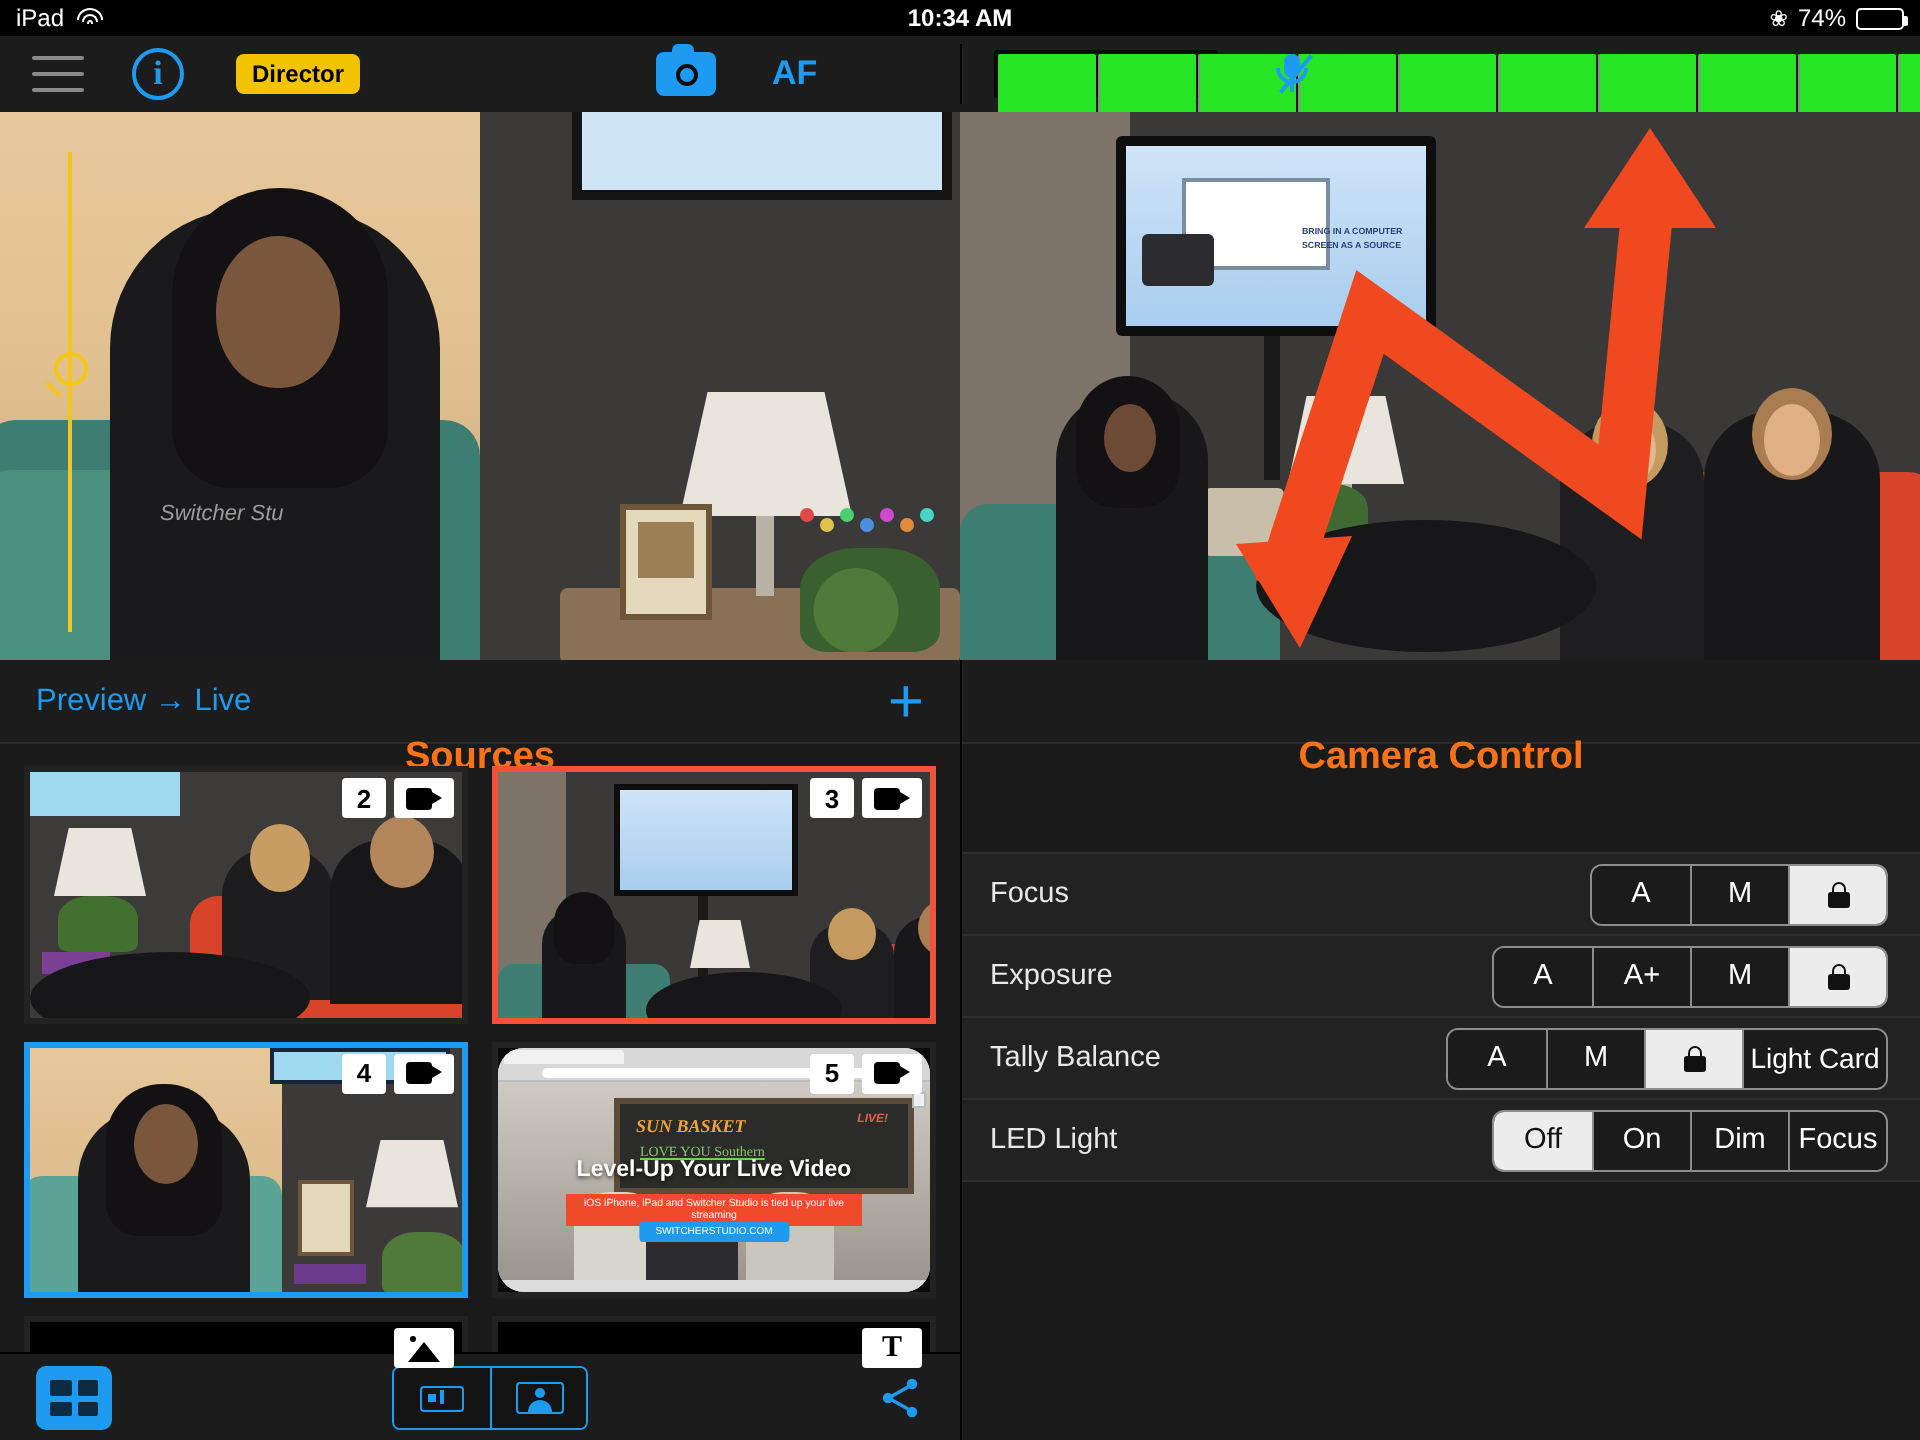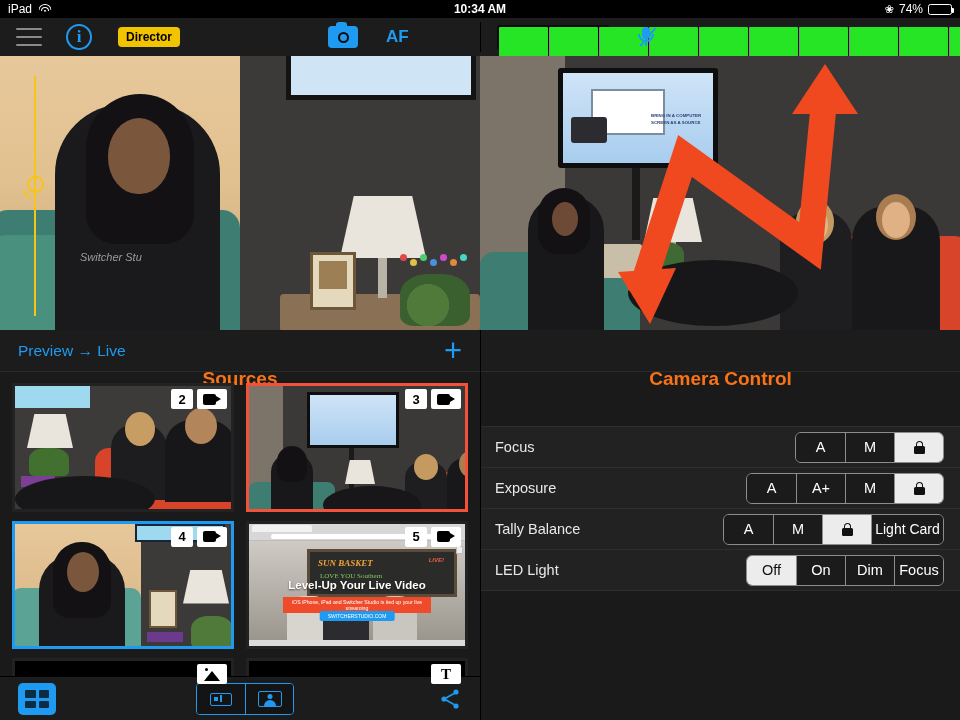--- a/index.html
+++ b/index.html
@@ -179,29 +179,29 @@
   .sc-s4 .tvstrip { position:absolute; left: 120px; top:0; width: 90px; height: 18px; background:#9fd9f0; border:2px solid #16263a;}
   .sc-s4 .sofa { position:absolute; left:-4px; bottom:0; width: 130px; height: 58px; background:#5ba394; border-radius: 10px 10px 0 0;}
   .sc-s4 .person { position:absolute; left: 24px; top: 30px; width: 86px; height: 98px; background:#1a1a1c; border-radius: 36px 36px 0 0;}
   .sc-s4 .hair { position:absolute; left: 38px; top: 18px; width: 58px; height: 76px; background:#131114; border-radius: 28px 28px 16px 16px;}
   .sc-s4 .face { position:absolute; left: 52px; top: 28px; width: 32px; height: 40px; background:#7a563d; border-radius: 50%;}
   .sc-s4 .lamp { position:absolute; left: 168px; top: 46px; width: 46px; height: 34px; background:#e9e5dc; clip-path: polygon(16% 0, 84% 0, 100% 100%, 0% 100%);}
   .sc-s4 .frame { position:absolute; left: 134px; top: 66px; width: 28px; height: 38px; background:#e5d9bd; border: 2px solid #6d5738;}
   .sc-s4 .plant { position:absolute; left: 176px; top: 92px; width: 42px; height: 32px; background:#4f7a3a; border-radius: 40% 40% 16% 16%;}
   .sc-s4 .tag { position:absolute; left: 132px; top: 108px; width: 36px; height: 10px; background:#6b3a8c;}
 
-  .sc-s5 { background:#e3e3e3;}
+  .sc-s5 { background:#e3e3e3;border-radius:13px;}
   .sc-s5 .chrome { position:absolute; left:0; top:0; right:0; height: 17px; background:#d7d7d7; border-bottom:1px solid #bdbdbd;}
   .sc-s5 .chrome .tabrow { position:absolute; left: 3px; top: 1px; width: 60px; height: 7px; background:#f1f1f1; border-radius:2px 2px 0 0;}
   .sc-s5 .chrome .url { position:absolute; left: 22px; top: 10px; right: 30px; height: 5px; background:#fff; border-radius:3px;}
   .sc-s5 .vid { position:absolute; left:0; top: 17px; right:0; bottom: 6px; background: linear-gradient(180deg,#cfcbc4,#9b968d); overflow:hidden;}
   .sc-s5 .board { position:absolute; left: 58px; top: 8px; right: 8px; height: 48px; background:#2b2b29; border:3px solid #5a4b3a;}
   .sc-s5 .board .sb { position:absolute; left: 8px; top: 6px; font-size: 9px; font-weight: 800; color:#f0a33a; font-family:"Liberation Serif", serif; font-style:italic;}
   .sc-s5 .board .live { position:absolute; right: 10px; top: 5px; font-size: 6px; font-weight:800; color:#e8604a; font-style:italic;}
-  .sc-s5 .board .g { position:absolute; left: 10px; top: 20px; font-size: 7px; color:#7fcb62; font-family:"Liberation Serif", serif;}
+  .sc-s5 .board .g { position:absolute; left: 10px; top: 20px; font-size: 7px; color:#7fcb62; font-family:"Liberation Serif", serif;text-decoration:underline;}
   .sc-s5 .ppl { position:absolute; left: 38px; bottom: 0; width: 130px; height: 48px;}
   .sc-s5 .ppl .a { position:absolute; left: 0; bottom:0; width: 44px; height: 44px; background:#d8d5cf; border-radius: 18px 18px 0 0;}
   .sc-s5 .ppl .b { position:absolute; left: 36px; bottom:0; width: 46px; height: 40px; background:#2c2c30; border-radius: 18px 18px 0 0;}
   .sc-s5 .ppl .c { position:absolute; left: 86px; bottom:0; width: 44px; height: 44px; background:#c9c6c0; border-radius: 18px 18px 0 0;}
   .sc-s5 .ovl-title { position:absolute; left:0; right:0; top: 38px; text-align:center; color:#fff; font-size: 11.5px; font-weight: 700; text-shadow: 0 1px 2px rgba(0,0,0,.6);}
   .sc-s5 .ovl-sub { position:absolute; left: 34px; right: 34px; top: 56px; background:#ef4b2b; color:#fff; font-size: 5.2px; text-align:center; padding: 2px 0;}
   .sc-s5 .ovl-btn { position:absolute; left: 50%; transform:translateX(-50%); top: 70px; background:#1e9bf0; color:#fff; font-size: 5px; padding: 2px 8px; border-radius:2px;}
   .sc-s5 .scrollr { position:absolute; right: 2px; top: 22px; width: 7px; height: 8px; background:#f0f0f0; border:1px solid #b9b9b9;}
   .sc-s5 .bottombar { position:absolute; left:0; right:0; bottom:0; height: 6px; background:#dcdcdc;}
 

